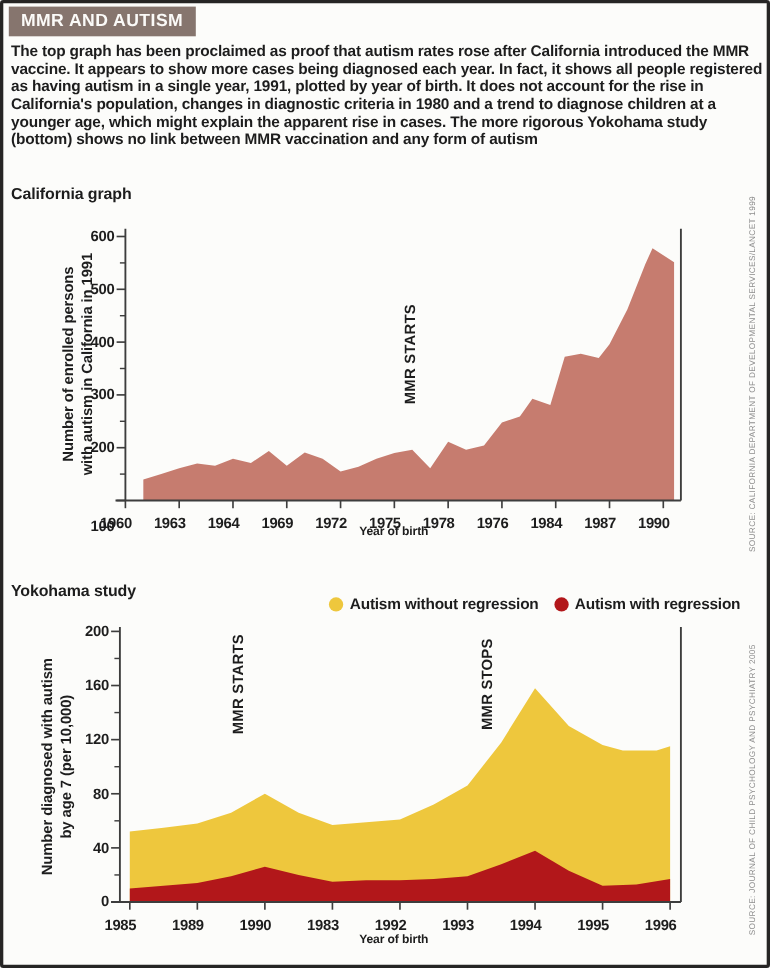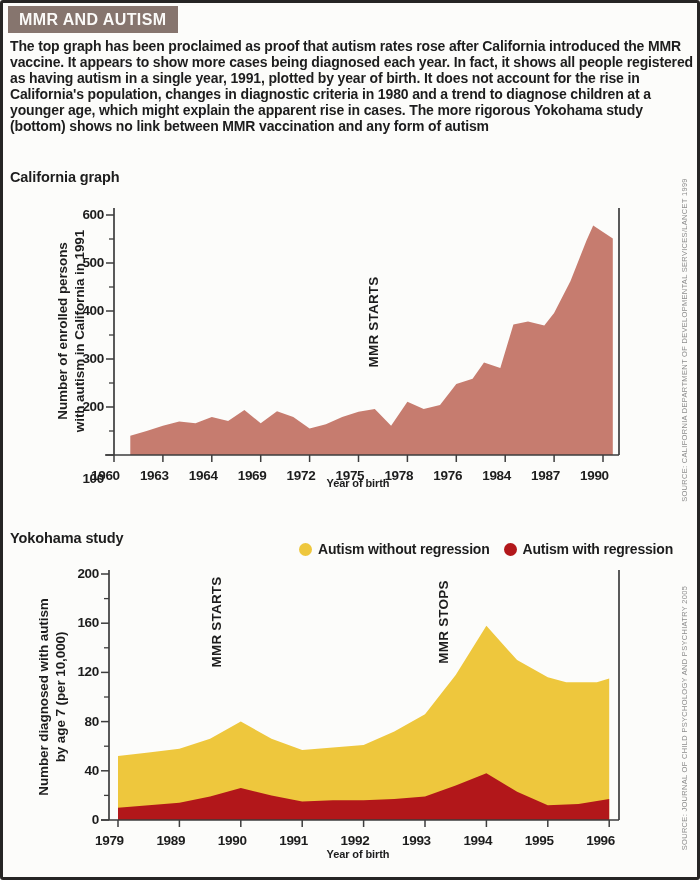--- a/index.html
+++ b/index.html
@@ -164,24 +164,24 @@
     <div class="xtick" style="left: 482.2px; top: 468px;">1984</div>
     <div class="xtick" style="left: 531.1px; top: 468px;">1987</div>
     <div class="xtick" style="left: 580px; top: 468px;">1990</div>
     <div class="ann" style="left: 373.17px; top: 322px;">MMR STARTS</div>
     <div class="ytick" style="left: 55px; top: 812px;">0</div>
     <div class="ytick" style="left: 55px; top: 762.8px;">40</div>
     <div class="ytick" style="left: 55px; top: 713.6px;">80</div>
     <div class="ytick" style="left: 55px; top: 664.4px;">120</div>
     <div class="ytick" style="left: 55px; top: 615.2px;">160</div>
     <div class="ytick" style="left: 55px; top: 566px;">200</div>
-    <div class="xtick" style="left: 95px; top: 833px;">1979</div>
+    <div class="xtick" style="left: 95px; top: 833px;">1985</div>
     <div class="xtick" style="left: 156.4px; top: 833px;">1989</div>
     <div class="xtick" style="left: 217.8px; top: 833px;">1990</div>
-    <div class="xtick" style="left: 279.2px; top: 833px;">1991</div>
+    <div class="xtick" style="left: 279.2px; top: 833px;">1983</div>
     <div class="xtick" style="left: 340.6px; top: 833px;">1992</div>
     <div class="xtick" style="left: 402px; top: 833px;">1993</div>
     <div class="xtick" style="left: 463.4px; top: 833px;">1994</div>
     <div class="xtick" style="left: 524.8px; top: 833px;">1995</div>
     <div class="xtick" style="left: 586.2px; top: 833px;">1996</div>
     <div class="ann" style="left: 216.24px; top: 622px;">MMR STARTS</div>
     <div class="ann" style="left: 443.42px; top: 622px;">MMR STOPS</div>
   </div>
 
 </body></html>

